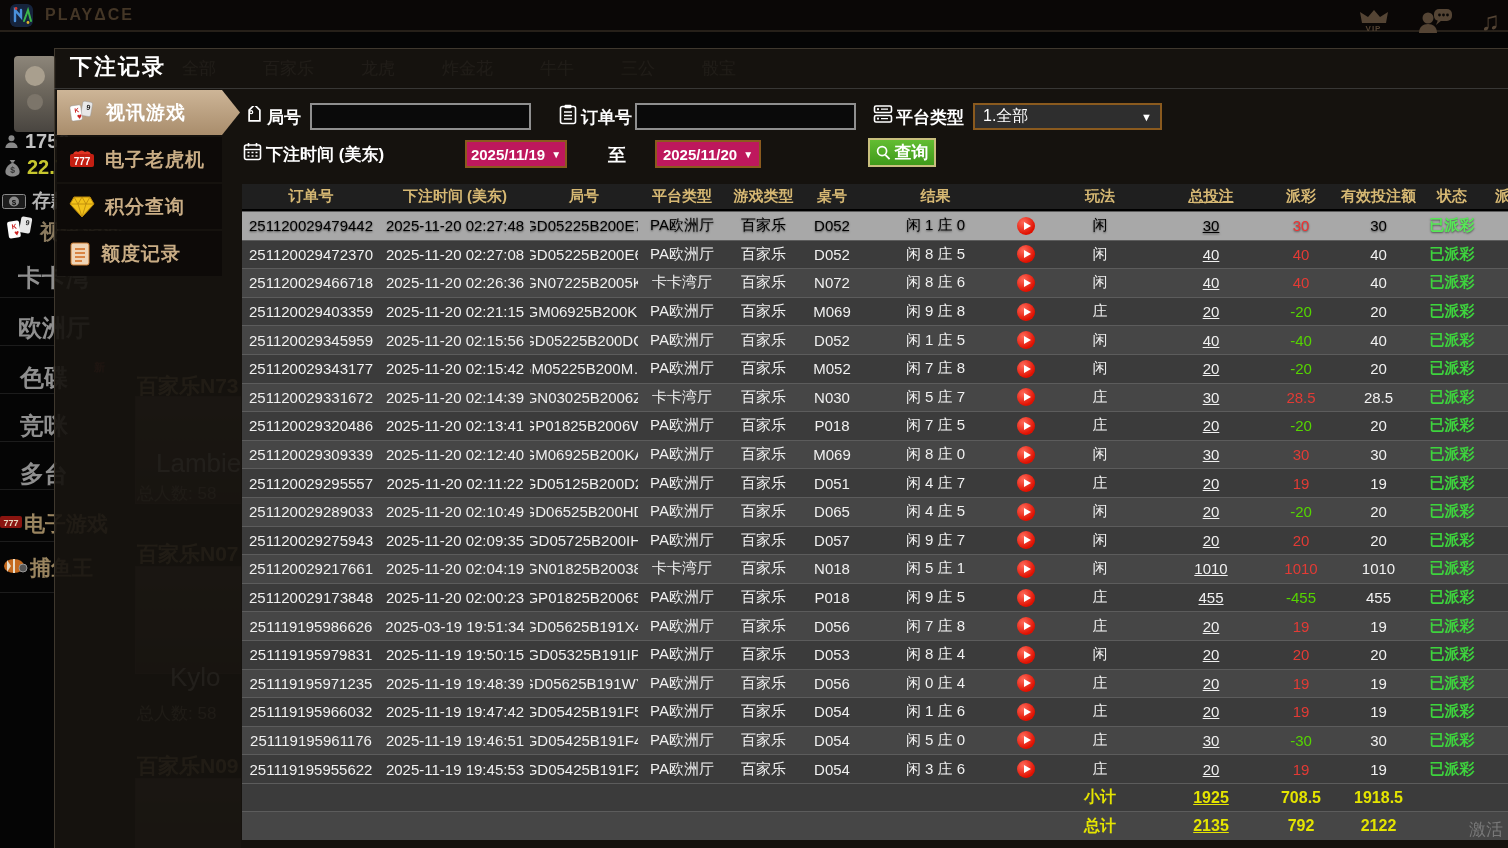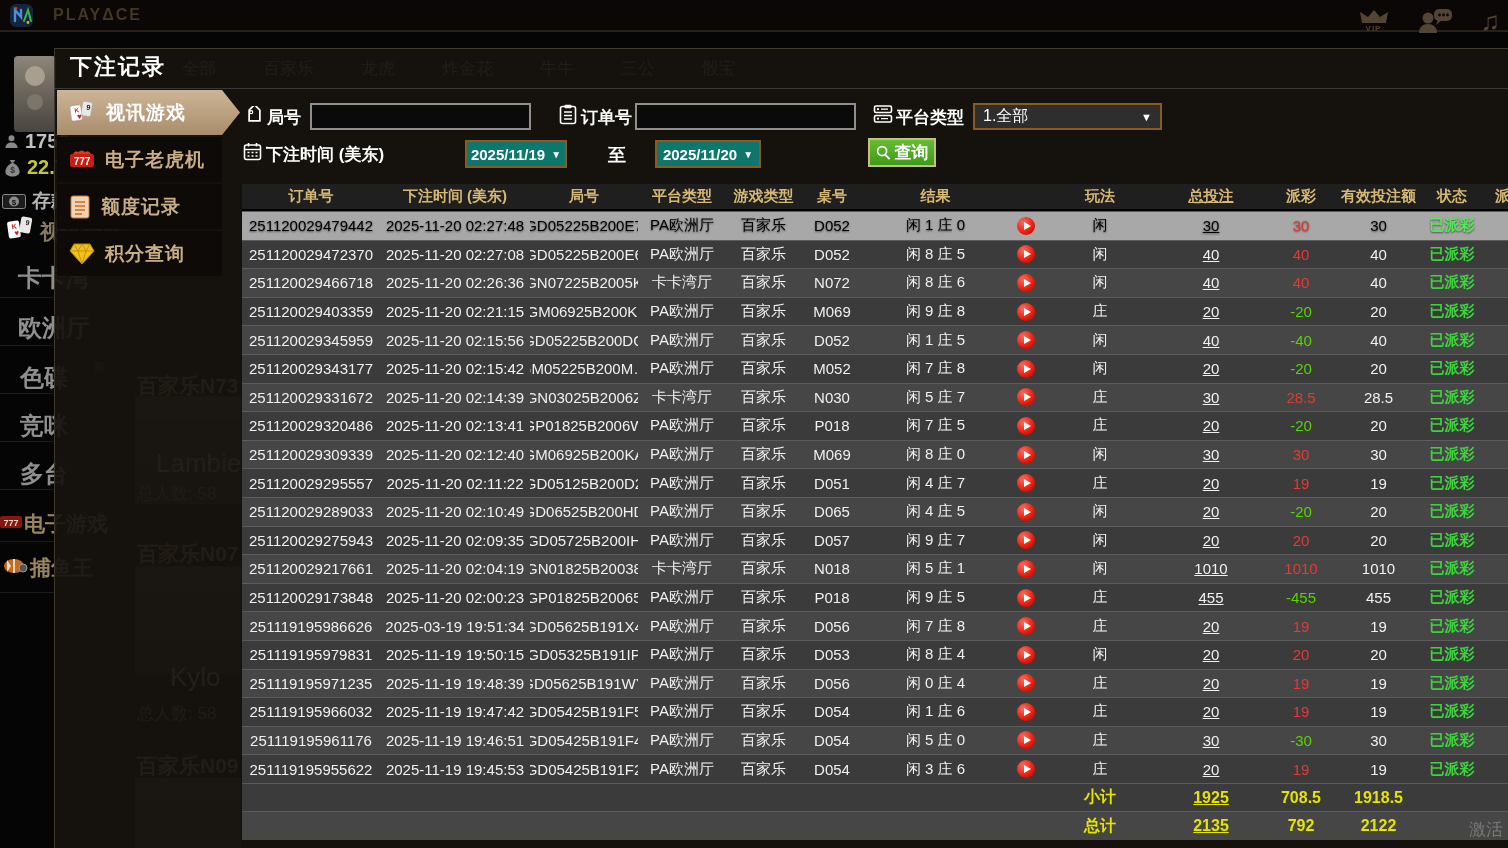--- a/index.html
+++ b/index.html
@@ -6,21 +6,21 @@
   html,body { background:#000; }
   #app {
     position:relative; width:1508px; height:848px; overflow:hidden;
     background:#050505; font-family:"Liberation Sans", sans-serif;
     -webkit-font-smoothing:antialiased;
   }
   
   .topbar { position:absolute; left:0; top:0; width:1508px; height:32px;
     background:#0a0706; border-bottom:2px solid #262019; z-index:50;
     display:flex; align-items:center; }
-  .brand { display:flex; align-items:center; gap:20px; margin-left:10px; }
+  .brand { display:flex; align-items:center; gap:12px; margin-left:10px; }
   .brand-mark { width:23px; height:23px; border-radius:6px; background:#101c30; position:relative; overflow:hidden; }
   .brand-text { font-size:16px; font-weight:bold; letter-spacing:2px; color:#443626; }
   .topbar-icons { position:absolute; right:8px; top:5px; height:32px; display:flex; align-items:center; gap:28px; }
   .tb-icon { color:#544434; fill:#544434; display:flex; flex-direction:column; align-items:center; line-height:1; }
   .vip-label { font-size:8px; letter-spacing:1px; color:#544434; margin-top:-1px; font-weight:bold;}
   .music-glyph { font-size:26px; color:#544434; }
 
   
   .bg-layer { position:absolute; inset:0; z-index:1; }
   .avatar { position:absolute; left:14px; top:56px; width:42px; height:76px; border-radius:4px;
@@ -61,21 +61,21 @@
     clip-path:polygon(0 0, 165px 0, 183px 50%, 165px 100%, 0 100%); }
   .menu-item.selected .mi-label { color:#ffffff; }
 
   
   .flabel { color:#fff; font-size:17px; font-weight:bold; white-space:nowrap; }
   .ficon { display:flex; align-items:center; }
   .finput { background:#0a0a0a; border:2px solid #8f8f8f; width:221px; height:27px; color:#ddd; font-size:15px; padding:0 8px; }
   .fselect { background:#2e2e2e; border:2px solid #8a5a1e; height:27px; color:#fff; font-size:16px;
     display:flex; align-items:center; padding:0 8px; cursor:pointer; }
   .fselect .caret { margin-left:auto; font-size:11px; color:#fff; }
-  .dateselect { background:#0f766e; border:2px solid #8a5a1e; height:28px; color:#fff; font-size:15px; font-weight:bold;
+  .dateselect { background:#be185d; border:2px solid #8a5a1e; height:28px; color:#fff; font-size:15px; font-weight:bold;
     display:flex; align-items:center; justify-content:center; gap:6px; cursor:pointer; }
   .search-btn { background:linear-gradient(180deg,#63bd32,#3f9a1a); border:2px solid #c8bf7d; height:29px; width:68px;
     display:flex; align-items:center; justify-content:center; gap:4px; color:#fff; font-size:17px; font-weight:bold; cursor:pointer; }
 
   
   .bet-table { left:242px; top:184px; width:1266px; overflow:hidden; }
   .trow { display:flex; width:1291px; }
   .thead { height:27px; background:#1f1f1f; border-bottom:2px solid #000; }
   .thead .cell { color:#d6b873; font-size:15px; font-weight:bold; }
   .tdata { height:28.6px; border-top:1px solid #5c5c5c; }
@@ -263,33 +263,33 @@
     </div>
     <div class="menu-item">
       <svg width="26" height="20" viewBox="0 0 26 20">
           <rect x="1" y="4" width="24" height="13" rx="2" fill="#c41f12"></rect>
           <path d="M4 4 Q6 0 9 2 Q13-1 16 2 Q20 0 22 4Z" fill="#e03322"></path>
           <text x="13" y="14.5" font-size="10" fill="#fff" text-anchor="middle" font-weight="bold">777</text>
         </svg>
       <span class="mi-label">电子老虎机</span>
     </div>
     <div class="menu-item">
+      <svg width="26" height="22" viewBox="0 0 26 22">
+          <polygon points="5,1 21,1 25,8 13,21 1,8" fill="#f2c21a" stroke="#b8860b"></polygon>
+          <path d="M1 8 h24 M5 1 l4 7 4-7 4 7 4-7 M9 8 l4 13 4-13" stroke="#b8860b" fill="none" stroke-width=".8"></path>
+        </svg>
+      <span class="mi-label">积分查询</span>
+    </div>
+    <div class="menu-item">
       <svg width="22" height="24" viewBox="0 0 22 24">
           <rect x="2" y="1" width="18" height="22" rx="2" fill="#f5efe4" stroke="#c87830"></rect>
           <rect x="2" y="1" width="18" height="22" rx="2" fill="#e0862f" opacity=".25"></rect>
           <path d="M6 7 h10 M6 11 h10 M6 15 h10 M6 19 h7" stroke="#d2691e" stroke-width="1.6"></path>
         </svg>
       <span class="mi-label">额度记录</span>
-    </div>
-    <div class="menu-item">
-      <svg width="26" height="22" viewBox="0 0 26 22">
-          <polygon points="5,1 21,1 25,8 13,21 1,8" fill="#f2c21a" stroke="#b8860b"></polygon>
-          <path d="M1 8 h24 M5 1 l4 7 4-7 4 7 4-7 M9 8 l4 13 4-13" stroke="#b8860b" fill="none" stroke-width=".8"></path>
-        </svg>
-      <span class="mi-label">积分查询</span>
     </div>
   </div>
 
   <div class="modal-el ficon" style="left:245px; top:106px;">
     <svg width="19" height="19" viewBox="0 0 20 20">
         <path d="M2 2 h8 l8 8 -8 8 -8-8 z" fill="none" stroke="#fff" stroke-width="1.8" transform="rotate(45 10 10)"></path>
         <circle cx="6.5" cy="6.5" r="1.6" fill="none" stroke="#fff" stroke-width="1.3"></circle>
       </svg>
   </div>
   <div class="modal-el flabel" style="left:267px; top:106px;">局号</div>

